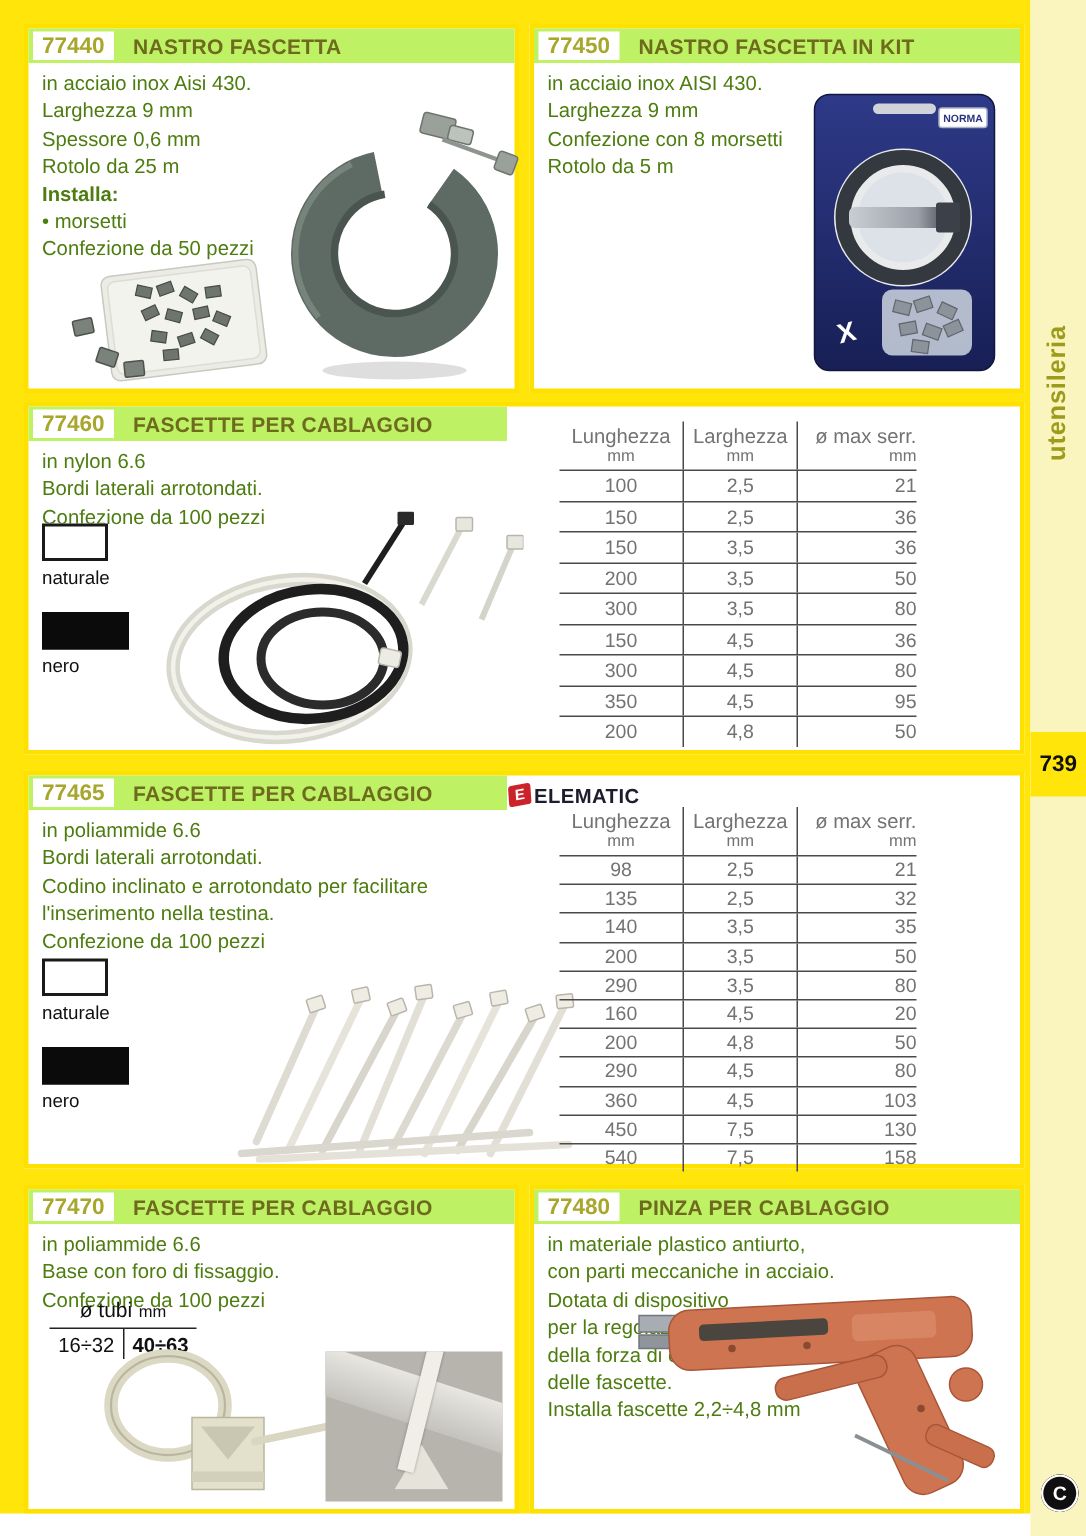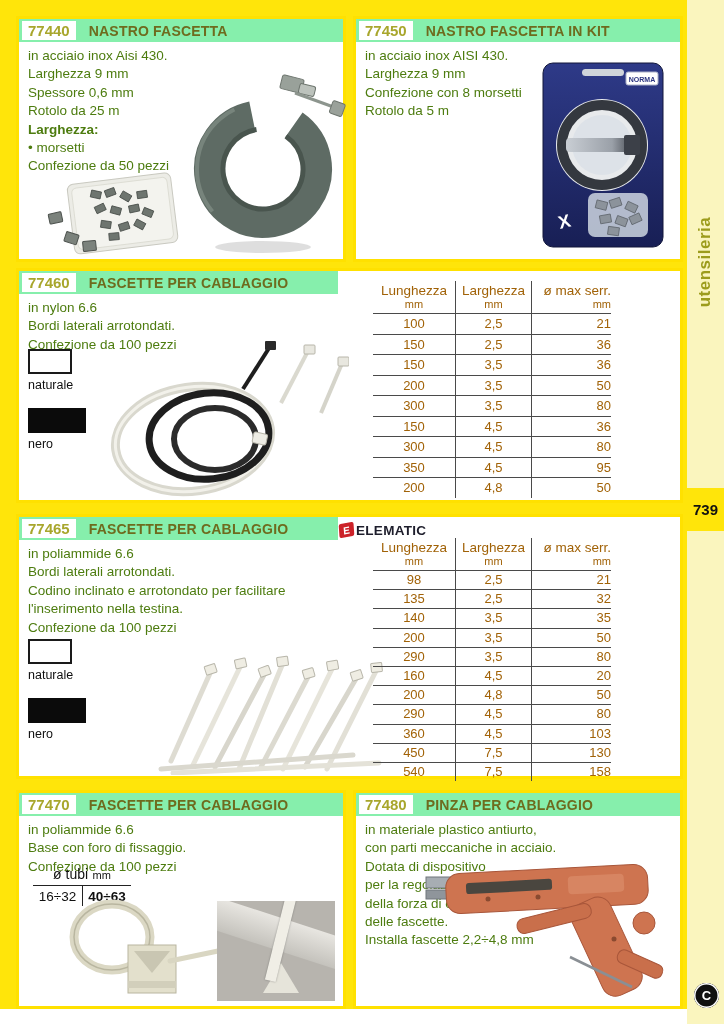--- a/index.html
+++ b/index.html
@@ -19,37 +19,37 @@
   .clogo span{color:#fff;font-weight:bold;font-size:13px;line-height:13px;}
 
   .box{position:absolute;background:#ffffff;border:3px solid #FFE100;box-sizing:border-box;}
   .b1{left:16px;top:16px;width:330px;height:246px;}
   .b2{left:353px;top:16px;width:330px;height:246px;}
   .b3{left:16px;top:268px;width:667px;height:235px;}
   .b4{left:16px;top:514px;width:667px;height:265px;}
   .b5{left:16px;top:790px;width:330px;height:219px;}
   .b6{left:353px;top:790px;width:330px;height:219px;}
 
-  .bar{position:absolute;top:0;left:0;height:23px;background:#86efac;display:flex;align-items:center;width:100%;}
+  .bar{position:absolute;top:0;left:0;height:23px;background:#bef264;display:flex;align-items:center;width:100%;}
   .bar.half{width:319px;}
   .code{background:#ffffff;color:#A8A62C;font-weight:bold;font-size:15px;padding:1px 6px;
         margin-left:3px;line-height:17px;}
   .title{color:#6E6B1E;font-weight:bold;font-size:14px;margin-left:13px;letter-spacing:.2px;white-space:nowrap;}
 
   .desc{position:absolute;top:28px;left:9px;font-size:13.5px;line-height:18.4px;color:#4d7c0f;}
   .bold{font-weight:bold;}
 
   .swatches{position:absolute;display:flex;gap:16px;flex-direction:column;}
   .sw-col{display:flex;flex-direction:column;}
   .sw{height:21px;}
   .sw.white{width:40px;background:#fff;border:2px solid #1a1a1a;}
   .sw.black{width:54px;background:#0b0b0b;border:2px solid #0b0b0b;}
   .sw-label{font-size:12.5px;margin-top:4px;color:#101010;}
 
-  .dtable{position:absolute;color:#a16207;}
+  .dtable{position:absolute;color:#737373;}
   .trow{display:flex;}
   .trow > div{width:82px;text-align:center;box-sizing:border-box;}
   .trow > div:nth-child(2){width:76px;}
   .trow > div:nth-child(3){width:80px;text-align:right;}
   .trow > div + div{border-left:1px solid #4a4a4a;}
   .trow.body{border-top:1px solid #4a4a4a;font-size:13px;}
   .t1 .trow.body{height:19.5px;line-height:19px;}
   .t2 .trow.body{height:18.2px;line-height:17.6px;}
   .hname{font-size:13.5px;line-height:15px;padding-top:2px;}
   .hunit{font-size:11px;line-height:12px;padding-bottom:3px;}
@@ -94,21 +94,21 @@
   <section class="box b1">
     <header class="bar">
       <span class="code">77440</span>
       <span class="title">NASTRO FASCETTA</span>
     </header>
     <div class="desc">
       <div>in acciaio inox Aisi 430.</div>
       <div>Larghezza 9 mm</div>
       <div>Spessore 0,6 mm</div>
       <div>Rotolo da 25 m</div>
-      <div class="bold">Larghezza:</div>
+      <div class="bold">Installa:</div>
       <div>• morsetti</div>
       <div>Confezione da 50 pezzi</div>
     </div>
     <svg class="img" style="left:172px;top:50px;" width="155" height="188" viewBox="0 0 155 188">
       <ellipse cx="72" cy="178" rx="48" ry="6" fill="rgba(0,0,0,0.13)"></ellipse>
       <circle cx="72" cy="100" r="54" fill="none" stroke="#5E6B64" stroke-width="30" stroke-dasharray="295 45" transform="rotate(-55 72 100)"></circle>
       <circle cx="72" cy="100" r="40" fill="none" stroke="#49554E" stroke-width="5" stroke-dasharray="220 32" transform="rotate(-55 72 100)"></circle>
       <circle cx="72" cy="100" r="66" fill="none" stroke="#77847C" stroke-width="4" stroke-dasharray="120 296" transform="rotate(140 72 100)"></circle>
       <rect x="90" y="8" width="22" height="14" rx="2" fill="#99A19A" stroke="#6D756E" transform="rotate(14 101 15)"></rect>
       <rect x="108" y="16" width="16" height="10" rx="2" fill="#BCC2BC" stroke="#6D756E" transform="rotate(14 116 21)"></rect>

